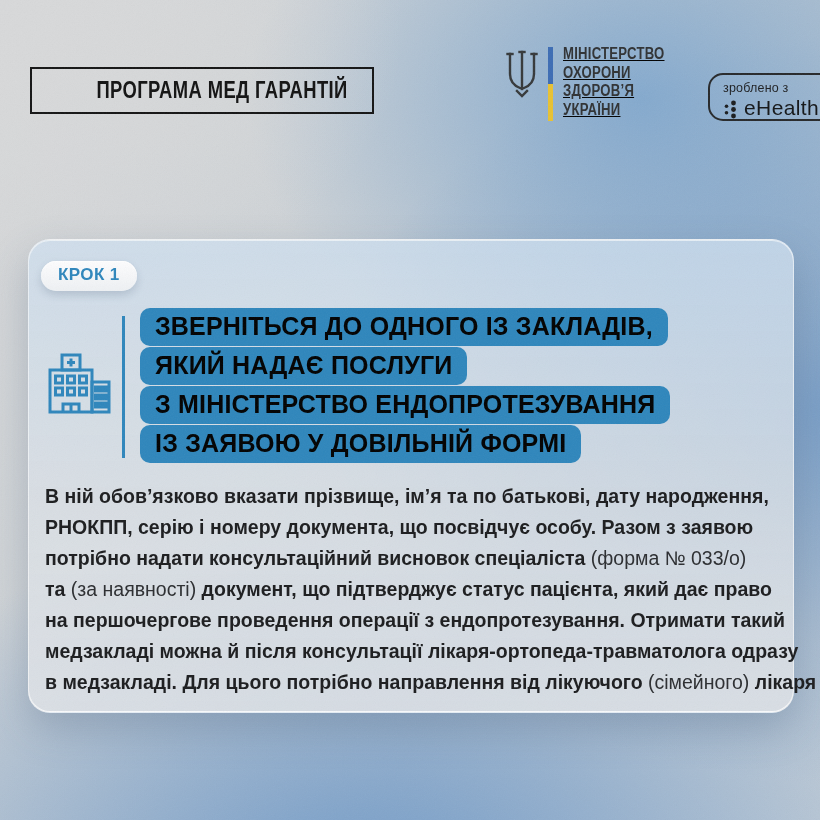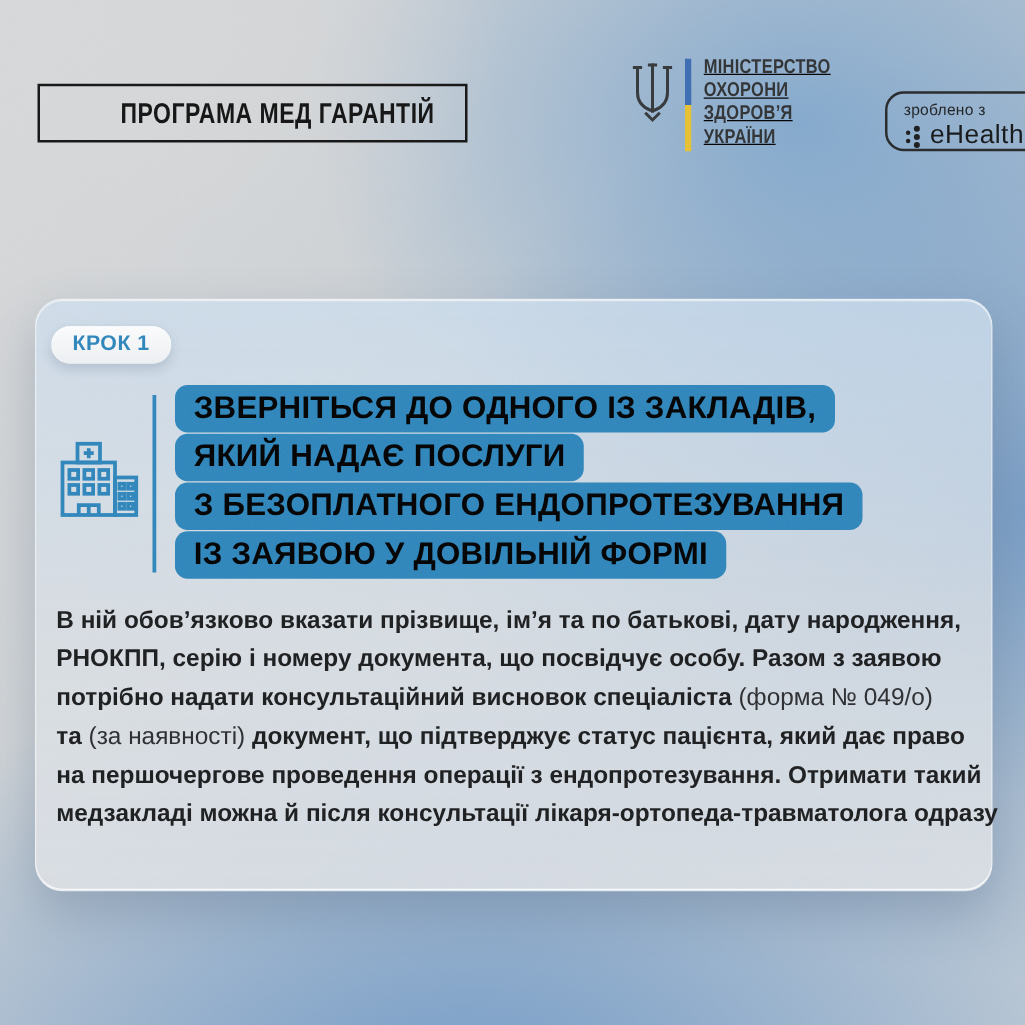--- a/index.html
+++ b/index.html
@@ -154,31 +154,32 @@
       <rect x="53.5" y="49" width="4" height="4"></rect>
       <rect x="60.5" y="49" width="4" height="4"></rect>
       <rect x="53.5" y="57" width="4" height="4"></rect>
       <rect x="60.5" y="57" width="4" height="4"></rect>
     </g>
   </svg>
 
   <div class="heading">
       <div class="hl">ЗВЕРНІТЬСЯ ДО ОДНОГО ІЗ ЗАКЛАДІВ,</div>
       <div class="hl">ЯКИЙ НАДАЄ ПОСЛУГИ</div>
-      <div class="hl">З БЕЗОПЛАТНОГО ЕНДОПРОТЕЗУВАННЯ</div>
+      <div class="hl">З МІНІСТЕРСТВО ЕНДОПРОТЕЗУВАННЯ</div>
       <div class="hl">ІЗ ЗАЯВОЮ У ДОВІЛЬНІЙ ФОРМІ</div>
     </div>
 
   <div class="body-text">
       <div class="body-line"><span class="w-b">В ній обов’язково вказати прізвище, ім’я та по батькові, дату народження,</span></div>
       <div class="body-line"><span class="w-b">РНОКПП, серію і номеру документа, що посвідчує особу. Разом з заявою</span></div>
-      <div class="body-line"><span class="w-b">потрібно надати консультаційний висновок спеціаліста </span><span class="w-l">(форма № 049/о)</span></div>
+      <div class="body-line"><span class="w-b">потрібно надати консультаційний висновок спеціаліста </span><span class="w-l">(форма № 033/о)</span></div>
       <div class="body-line"><span class="w-b">та </span><span class="w-l">(за наявності)</span><span class="w-b"> документ, що підтверджує статус пацієнта, який дає право</span></div>
       <div class="body-line"><span class="w-b">на першочергове проведення операції з ендопротезування. Отримати такий</span></div>
       <div class="body-line"><span class="w-b">медзакладі можна й після консультації лікаря-ортопеда-травматолога одразу</span></div>
+      <div class="body-line"><span class="w-b">в медзакладі. Для цього потрібно направлення від лікуючого </span><span class="w-l">(сімейного)</span><span class="w-b"> лікаря</span></div>
     </div>
 
   <svg class="noise" width="820" height="820">
     <filter id="grain">
       <feTurbulence type="fractalNoise" baseFrequency="0.9" numOctaves="2" stitchTiles="stitch"></feTurbulence>
       <feColorMatrix type="saturate" values="0"></feColorMatrix>
       <feComponentTransfer>
           <feFuncA type="linear" slope="0.14" intercept="0"></feFuncA>
         </feComponentTransfer>
     </filter>

